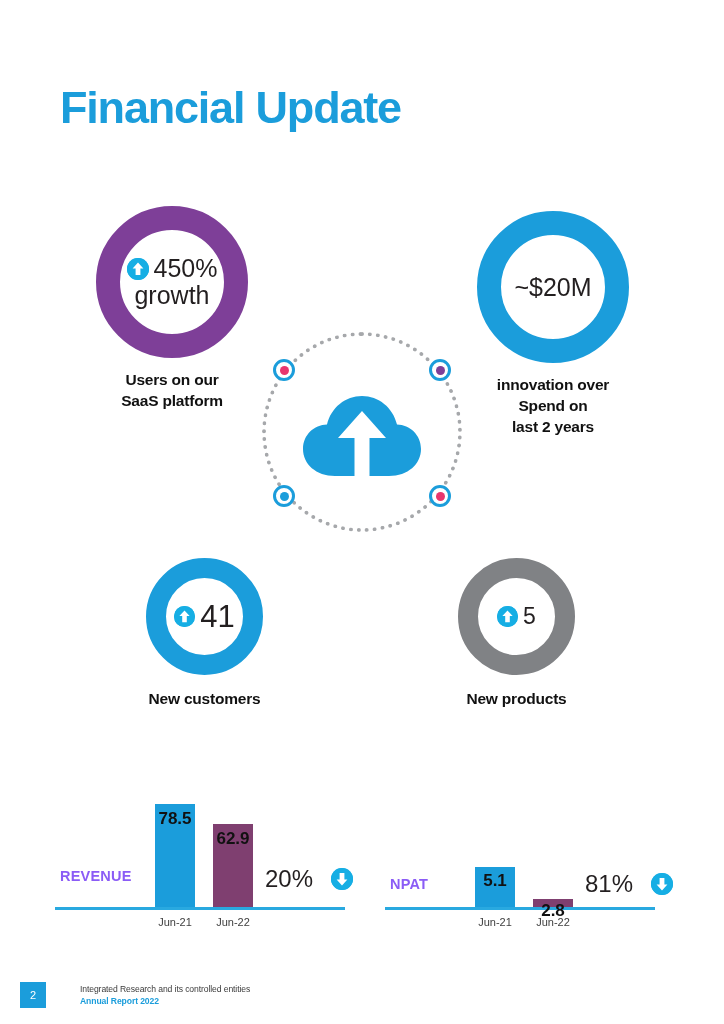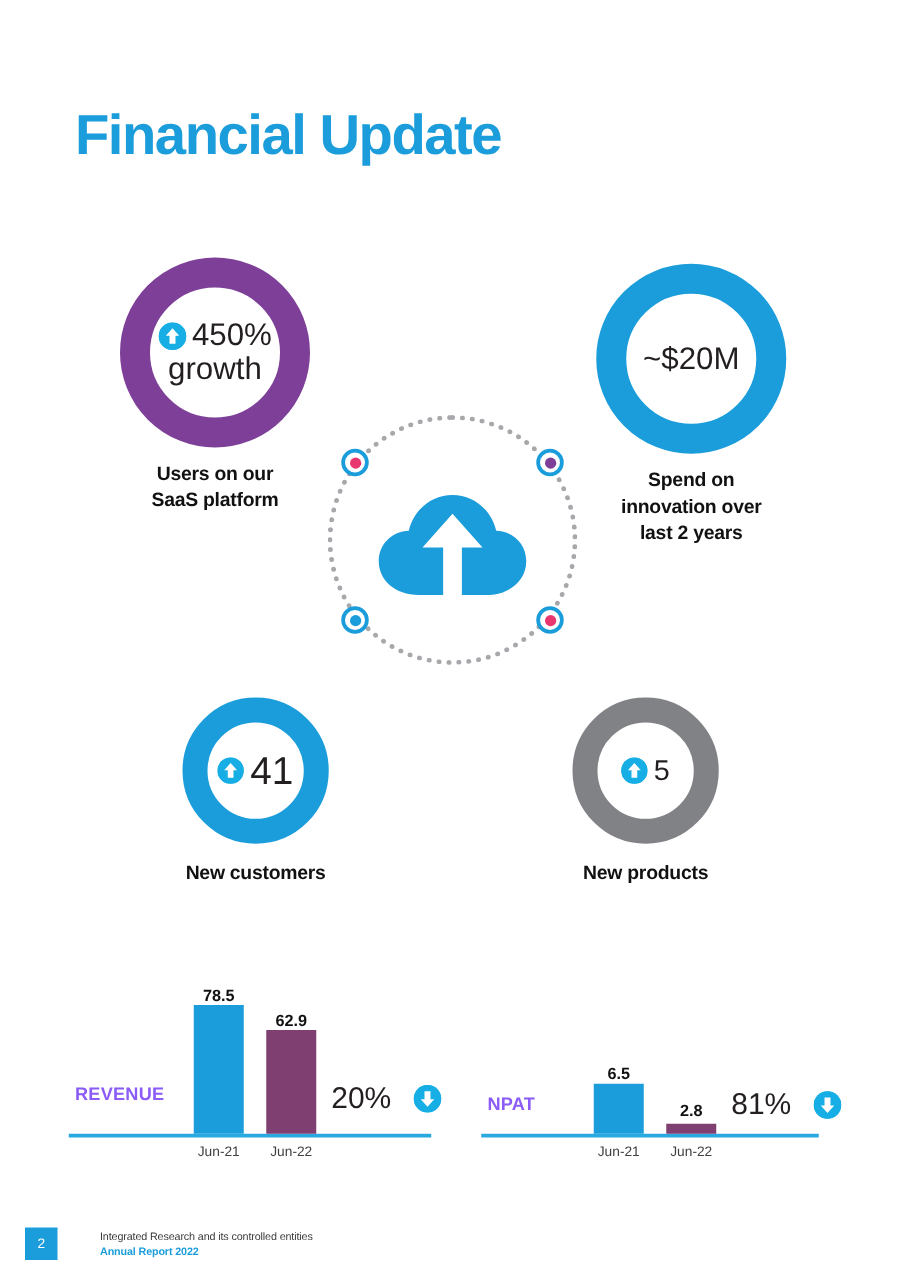--- a/index.html
+++ b/index.html
@@ -132,24 +132,25 @@
     height: 3px;
     background: #29a9e0;
   }
   .bar {
     position: absolute;
     bottom: 3px;
   }
   .bar-value {
     position: absolute;
     text-align: center;
-    font-size: 13px;
+    font-size: 17px;
     font-weight: bold;
     color: #111111;
     white-space: nowrap;
+    margin-top: 20px;
   }
   .tick-label {
     position: absolute;
     text-align: center;
     font-size: 11px;
     color: #404040;
     white-space: nowrap;
   }
   .chart-name {
     position: absolute;
@@ -234,22 +235,22 @@
 
 <div class="stat" id="stat-spend" style="left:477px; top:211px; width:152px;">
   <div class="ring" style="width:152px; height:152px; border:24px solid #1b9ddb;">
     <div class="ring-inner" style="font-size:25px;">
       <div class="ring-line">
         <span>~$20M</span>
       </div>
     </div>
   </div>
   <div class="stat-caption">
+    <div>innovation over</div>
     <div>Spend on</div>
-    <div>innovation over</div>
     <div>last 2 years</div>
   </div>
 </div>
 
 <div class="stat" id="stat-customers" style="left:146px; top:558px; width:117px;">
   <div class="ring" style="width:117px; height:117px; border:20px solid #1b9ddb;">
     <div class="ring-inner" style="font-size:31px;">
       <div class="ring-line">
         <span class="arrow-badge" style="width:21px;height:21px;">
           <svg width="21" height="21" viewBox="0 0 22 22">
@@ -341,21 +342,21 @@
 <div class="chart" id="chart-npat" style="left:385px; top:840px; width:270px; height:90px;">
 
   <div class="chart-name" style="left:5px; top:36px;">NPAT</div>
 
   <div class="chart-plot" style="position:absolute; left:0; top:0; width:270px; height:70px;">
     <div class="axis-line" style="width:270px;"></div>
 
     <div class="bar" style="left:90px; width:40px; height:40px; background:#1b9ddb;"></div>
     <div class="bar" style="left:148px; width:40px; height:8px; background:#7f3f70;"></div>
 
-    <div class="bar-value" style="left:90px; width:40px; top:11px;">6.5</div>
+    <div class="bar-value" style="left:90px; width:40px; top:11px;">5.1</div>
     <div class="bar-value" style="left:148px; width:40px; top:41px;">2.8</div>
 
     <div class="delta" style="left:200px; top:30px;">
       <span class="delta-value">81%</span>
       <span class="arrow-badge" style="width:22px;height:22px;">
         <svg width="22" height="22" viewBox="0 0 22 22">
           <circle cx="11" cy="11" r="11" fill="#16aee4"></circle>
           <path d="M11 17.4 L5.6 11.4 L8.6 11.4 L8.6 5 L13.4 5 L13.4 11.4 L16.4 11.4 Z" fill="#ffffff"></path>
         </svg>
       </span>

